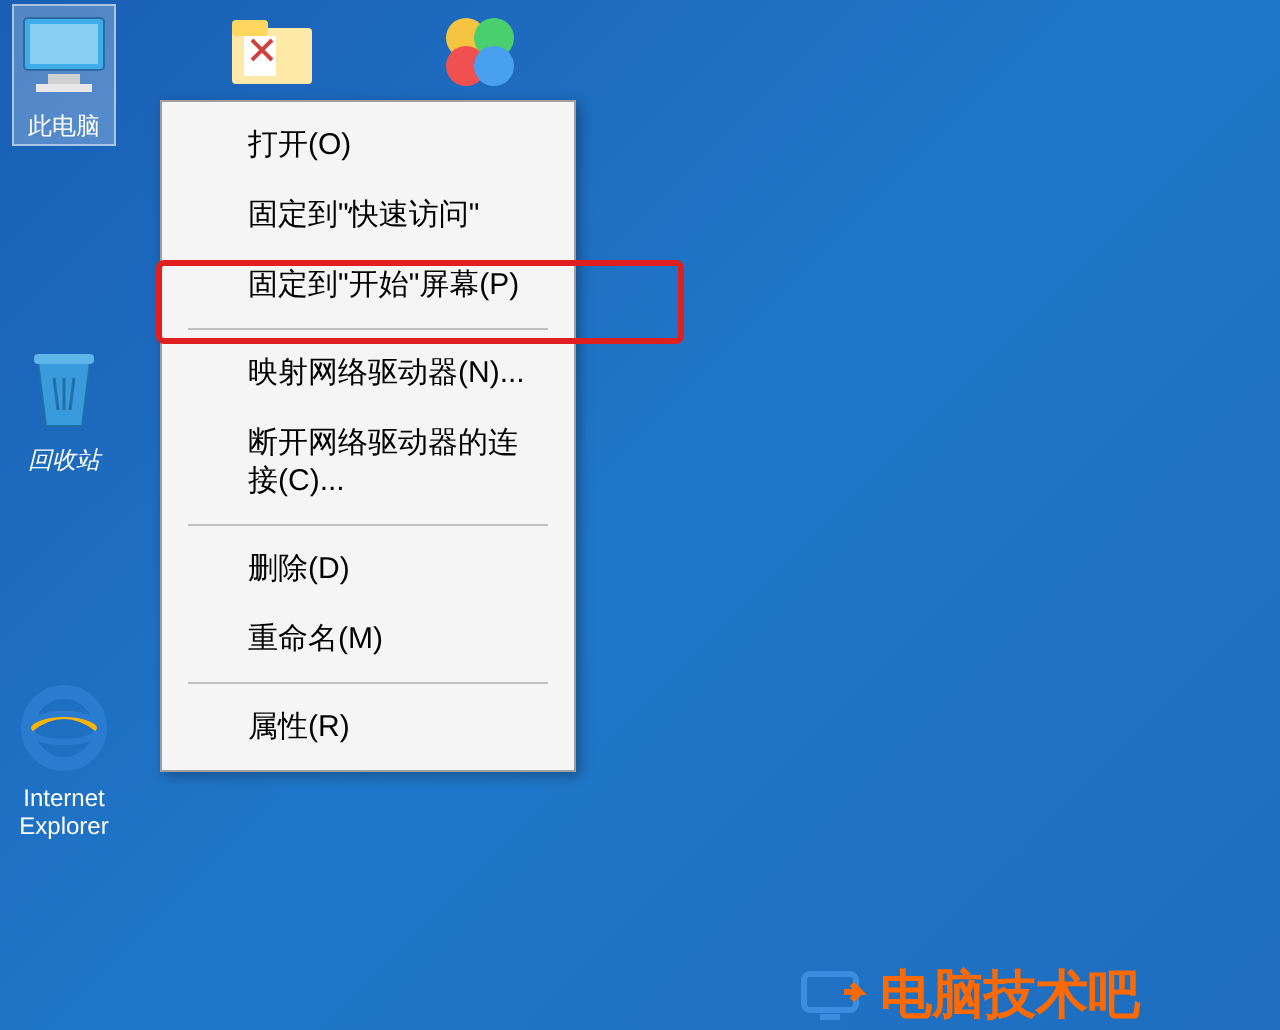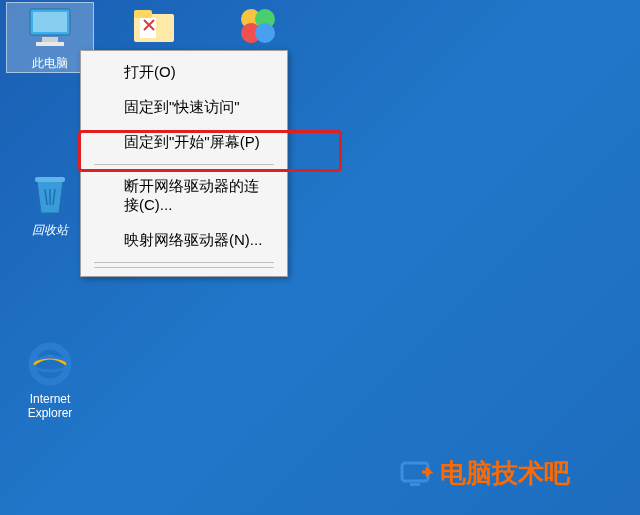--- a/index.html
+++ b/index.html
@@ -6,21 +6,21 @@
   body {
     width: 640px;
     height: 515px;
     background: linear-gradient(135deg, #1a5fb4 0%, #2077c9 50%, #1e6dbf 100%);
     font-family: "Microsoft YaHei", sans-serif;
     position: relative;
     overflow: hidden;
   }
   .desktop-icon {
     position: absolute;
-    width: 88px;
+    width: 52px;
     text-align: center;
     color: #fff;
     font-size: 12px;
   }
   .desktop-icon .icon-wrap {
     width: 48px;
     height: 48px;
     margin: 0 auto 4px;
     display: flex;
     align-items: center;
@@ -61,21 +61,21 @@
     margin: 4px 8px;
   }
   .highlight-box {
     position: absolute;
     border: 3px solid #e02020;
     border-radius: 4px;
     pointer-events: none;
   }
   .watermark {
     position: absolute;
-    bottom: 24px;
+    bottom: 0;
     right: 70px;
     font-size: 26px;
     font-weight: bold;
     color: #ff6a00;
     display: flex;
     align-items: center;
     gap: 6px;
   }
   .watermark .wm-icon svg { display:block; }
 </style>
@@ -145,27 +145,36 @@
     <span>打开(O)</span>
   </div>
   <div class="menu-item">
     <span>固定到"快速访问"</span>
   </div>
   <div class="menu-item">
     <span>固定到"开始"屏幕(P)</span>
   </div>
   <div class="menu-sep"></div>
   <div class="menu-item">
+    <span>映射网络驱动器(N)...</span>
+  </div>
+  <div class="menu-item">
     <span>断开网络驱动器的连接(C)...</span>
   </div>
+  <div class="menu-sep"></div>
   <div class="menu-item">
-    <span>映射网络驱动器(N)...</span>
+    <span>删除(D)</span>
+  </div>
+  <div class="menu-item">
+    <span>重命名(M)</span>
   </div>
   <div class="menu-sep"></div>
-  <div class="menu-sep"></div>
+  <div class="menu-item">
+    <span>属性(R)</span>
+  </div>
 </div>
 
 <div class="highlight-box" style="left:78px; top:130px; width:264px; height:42px;"></div>
 
 <div class="watermark">
   <span class="wm-icon">
     <svg width="34" height="28" viewBox="0 0 34 28">
       <rect x="2" y="3" width="26" height="18" rx="3" fill="none" stroke="#3a8de0" stroke-width="3"></rect>
       <rect x="10" y="23" width="10" height="3" fill="#3a8de0"></rect>
       <path d="M22 12 L30 12 L26 8 M30 12 L26 16" stroke="#ff6a00" stroke-width="3" fill="none"></path>

